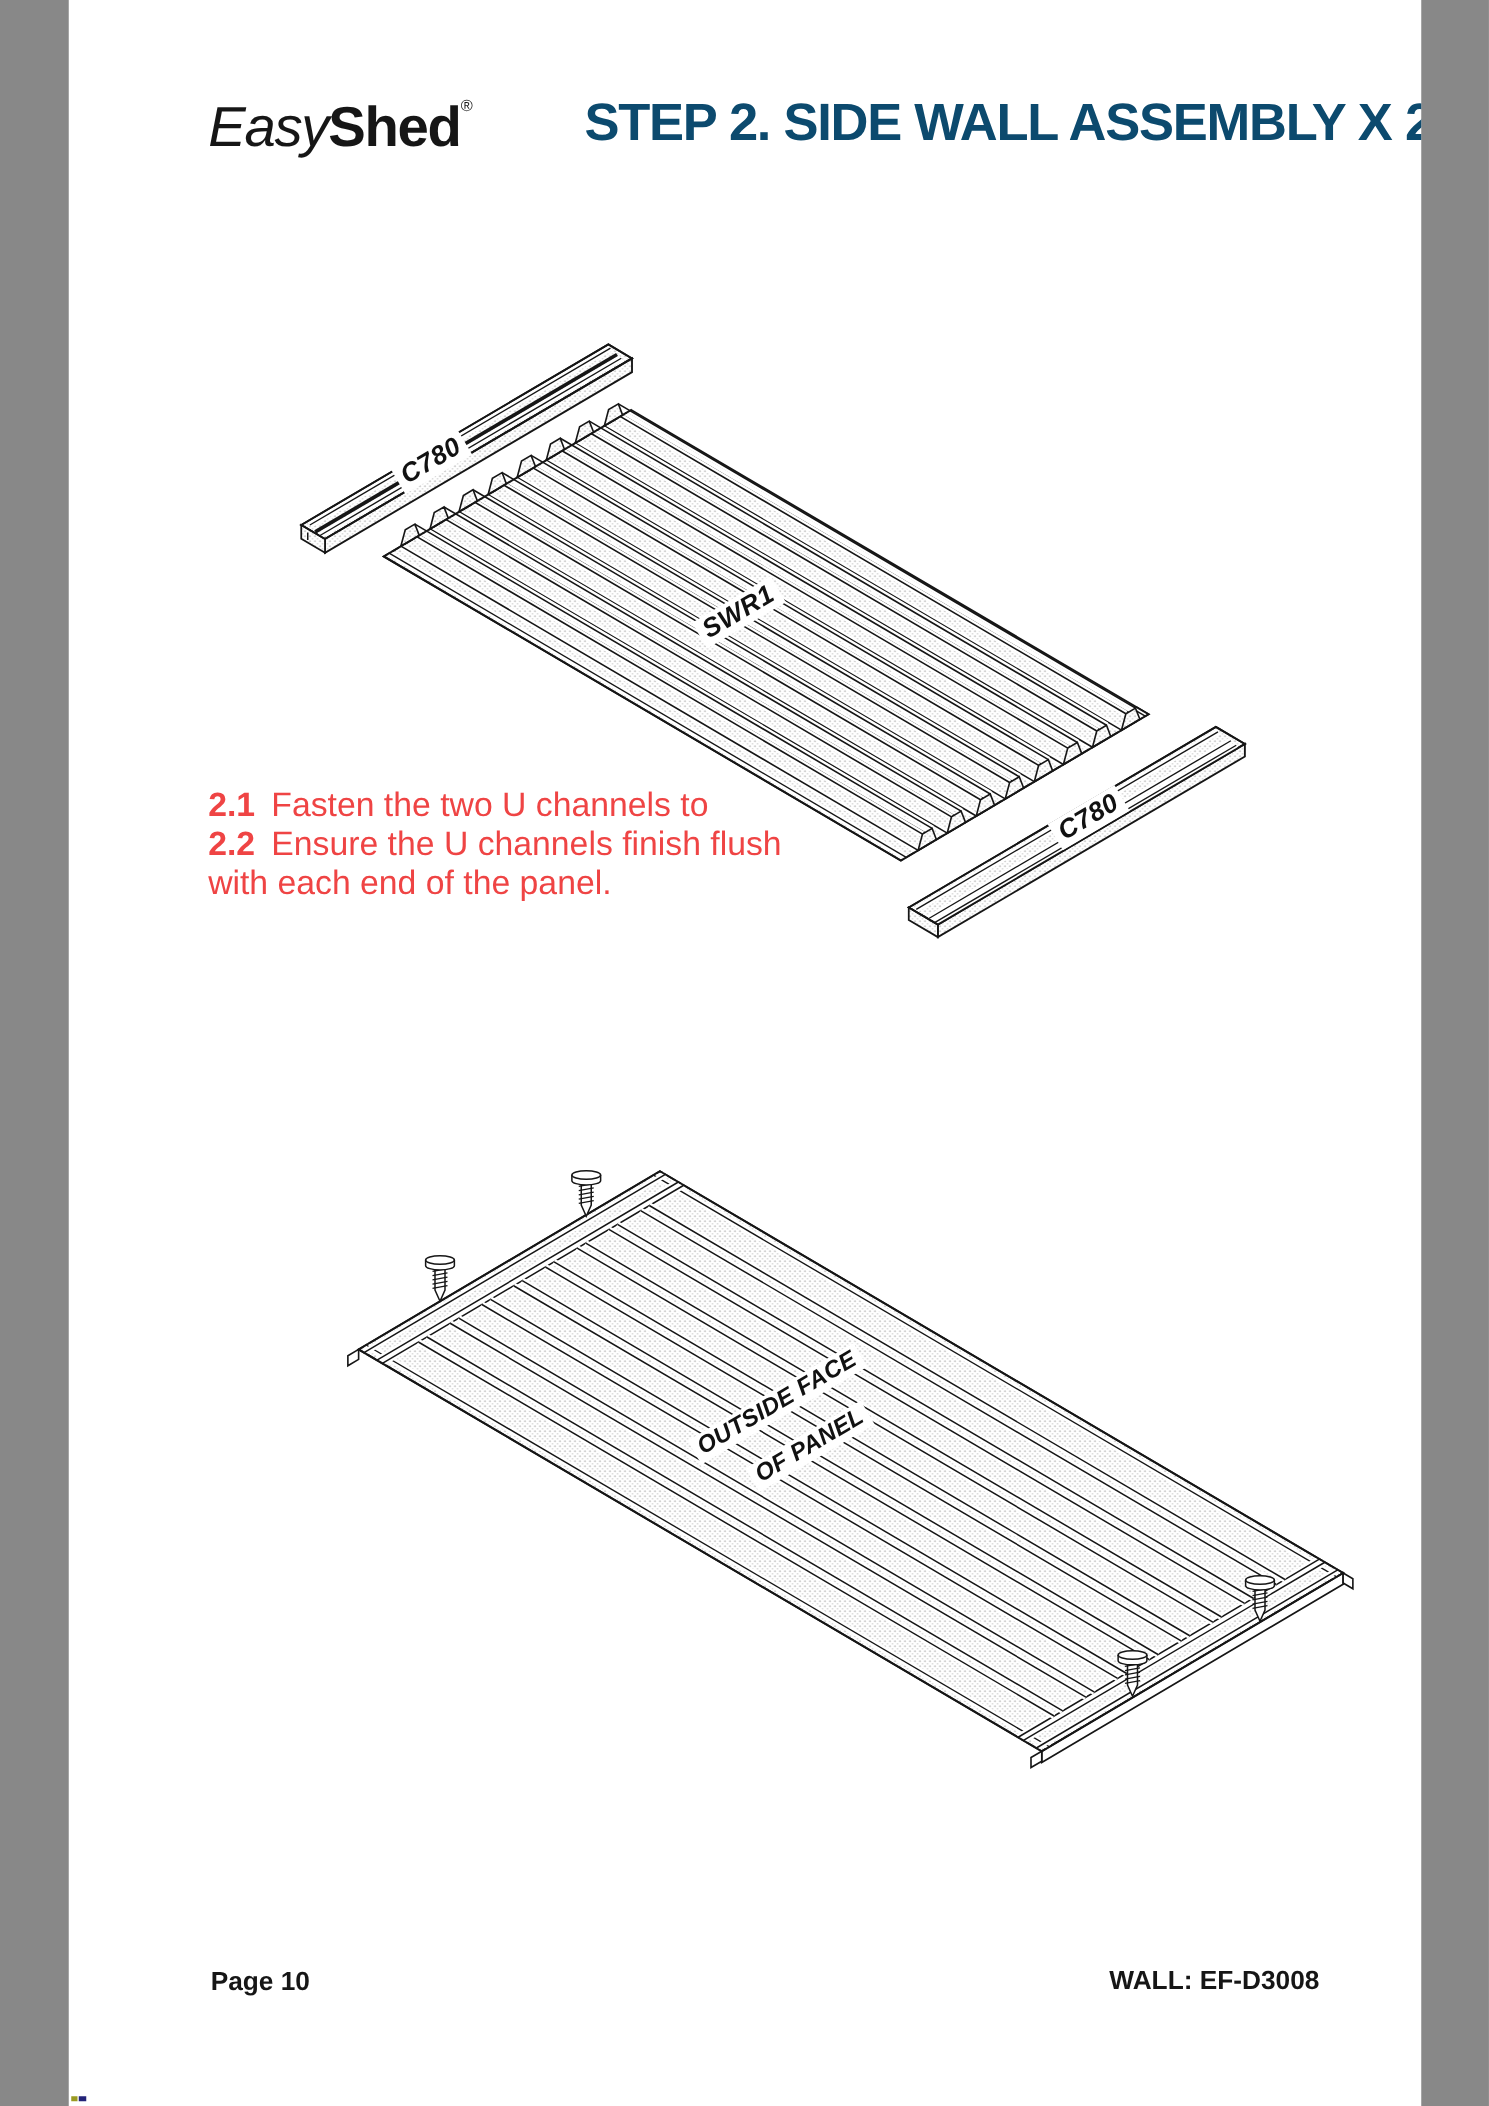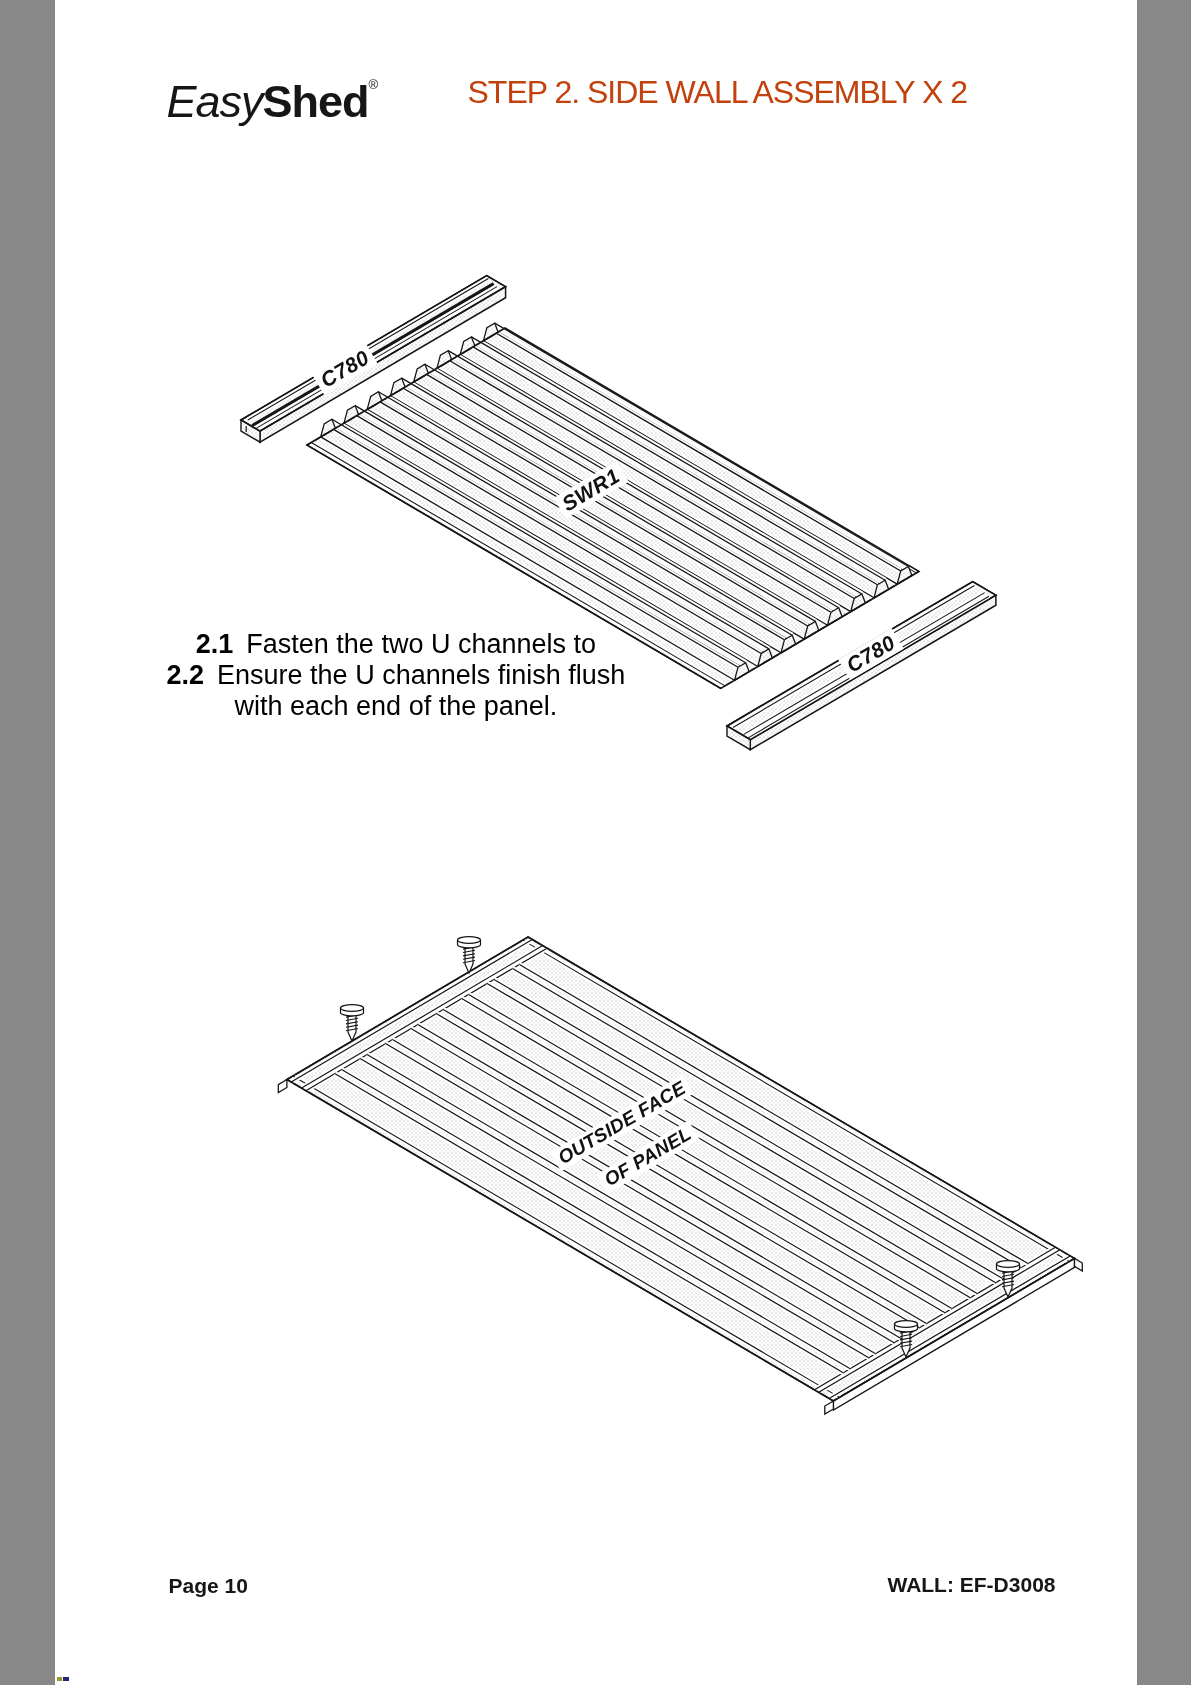--- a/index.html
+++ b/index.html
@@ -1,32 +1,32 @@
 <!DOCTYPE html>
 <html><head>
 <meta charset="utf-8">
 <style>
   html,body{margin:0;padding:0;background:#888;}
   #page{
     position:relative;width:1082px;height:1685px;background:#ffffff;
     margin:0 auto;overflow:hidden;
-    font-family:"Liberation Sans",sans-serif;color:#161616;text-align:center;
+    font-family:"Liberation Sans",sans-serif;color:#161616;
   }
   
   #logo{position:absolute;left:112px;top:76px;white-space:nowrap;}
   #logo .easy{font-style:italic;font-weight:400;font-size:45px;letter-spacing:-1px;}
   #logo .shed{font-weight:700;font-size:45px;letter-spacing:-1px;}
   #logo .reg{font-size:13px;vertical-align:28px;font-weight:400;}
   #page-title{
-    position:absolute;left:413px;top:74px;font-weight:400;font-size:32px;
-    letter-spacing:-1px;white-space:nowrap;color:#c2410c;
+    position:absolute;left:413px;top:74px;font-weight:700;font-size:42px;
+    letter-spacing:-1px;white-space:nowrap;color:#0c4a6e;
   }
   
   #instructions{position:absolute;left:112px;top:629px;}
-  #instructions p{margin:0;font-size:27px;line-height:31px;white-space:nowrap;color:#000000;}
+  #instructions p{margin:0;font-size:27px;line-height:31px;white-space:nowrap;color:#ef4444;}
   #instructions p.second{}
   #instructions strong{font-weight:700;padding-right:13px;}
   
   #diagram-layer{position:absolute;left:0;top:0;width:1191px;height:1685px;}
   
   .dlabel{
     position:absolute;transform:translate(-50%,-50%) rotate(-30.5deg);
     background:#ffffff;padding:0 5px;font-style:italic;font-weight:700;
     white-space:nowrap;color:#111;
   }

